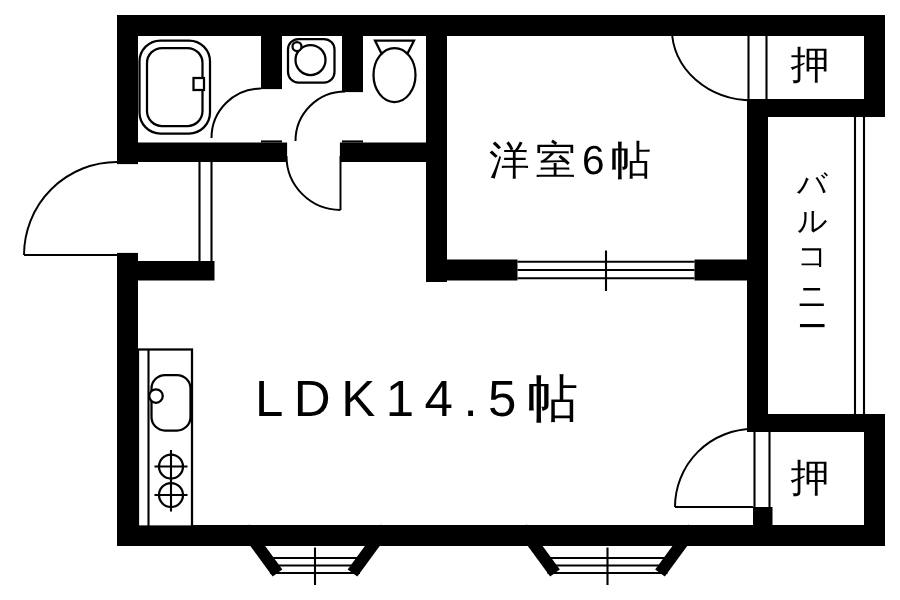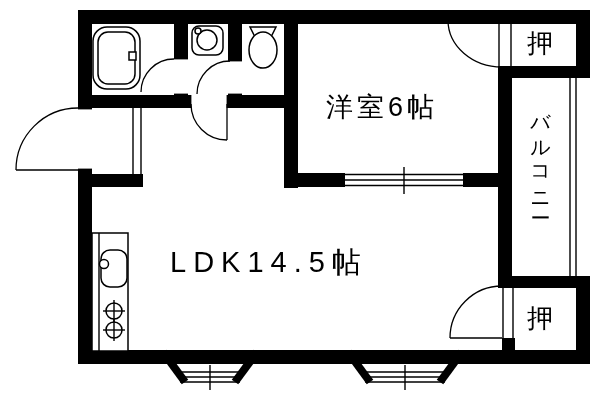--- a/index.html
+++ b/index.html
@@ -1,21 +1,21 @@
 <!DOCTYPE html>
 <html><head>
 <meta charset="utf-8">
 <style>
   html,body{margin:0;padding:0;background:#fff;}
   .plan{position:relative;width:600px;height:400px;background:#ffffff;overflow:hidden;
         font-family:"Liberation Sans","DejaVu Sans",sans-serif;color:#000;}
   .wall{position:absolute;background:#000;}
   .label{position:absolute;white-space:nowrap;color:#000;}
   .label-western{left:326px;top:89px;font-size:27px;letter-spacing:4px;}
-  .label-ldk{left:170px;top:243px;font-size:29px;letter-spacing:7px;}
+  .label-ldk{left:170px;top:243px;font-size:34px;letter-spacing:7px;}
   .label-oshi-top{left:527px;top:26px;font-size:26px;}
   .label-oshi-bottom{left:527px;top:301px;font-size:26px;}
   .label-balcony{left:528px;top:100px;font-size:20px;writing-mode:vertical-rl;
                  text-orientation:upright;letter-spacing:4px;}
   svg{position:absolute;left:0;top:0;}
   .thin{stroke:#000;stroke-width:1.4;fill:none;}
   .arc{stroke:#000;stroke-width:1.3;fill:none;}
   .fix{stroke:#000;stroke-width:1.5;fill:#fff;}
   .slant{stroke:#000;stroke-width:8;fill:none;}
 </style>

